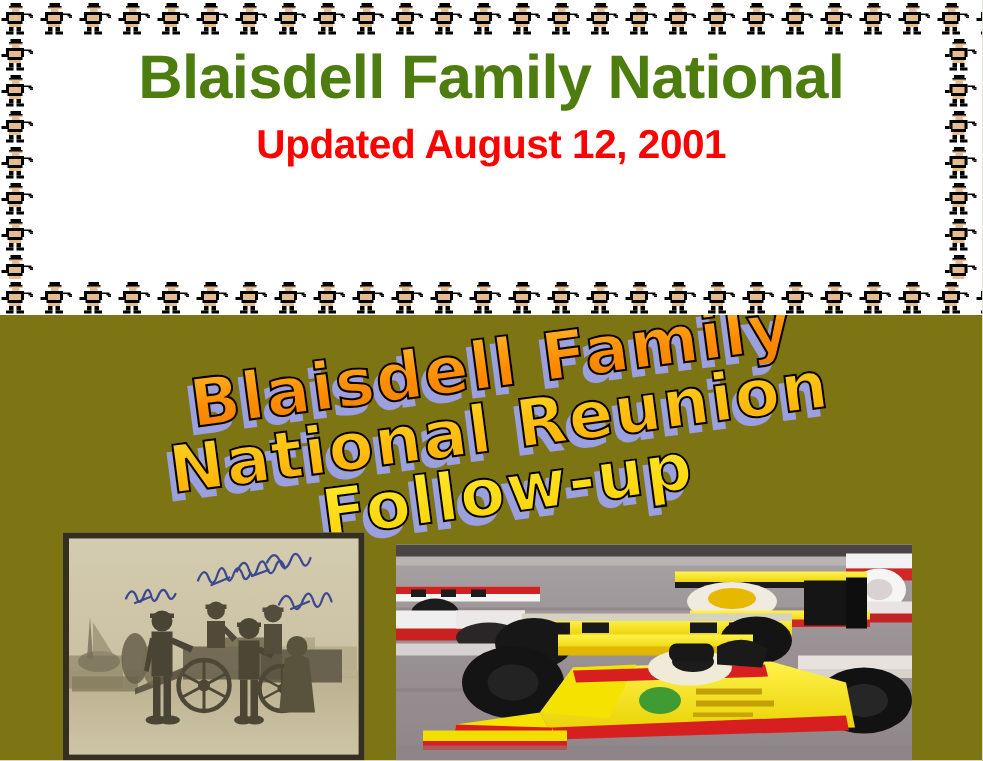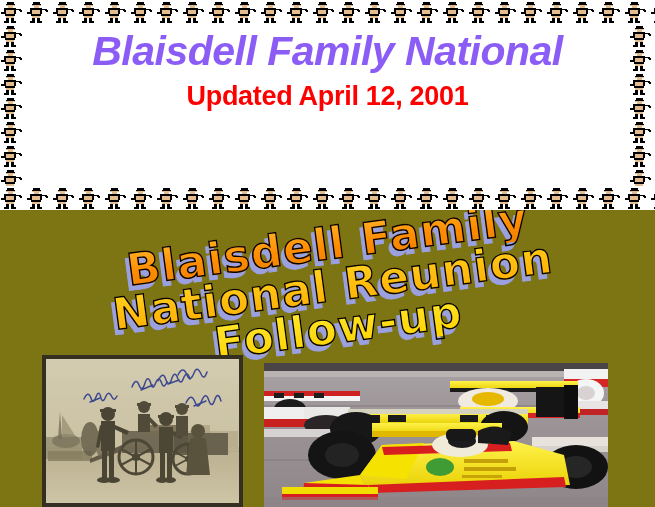--- a/index.html
+++ b/index.html
@@ -67,28 +67,27 @@
     width: 599px;
     height: 162px;
     display: flex;
     flex-direction: column;
     align-items: center;
     justify-content: flex-start;
     padding-top: 4px;
     box-sizing: border-box;
   }
   .head-line1, .head-line2 {
-    color: #8b5cf6;
+    color: #4d7c0f;
     font-family: "Liberation Sans", sans-serif;
     font-weight: bold;
     font-size: 41px;
     line-height: 46px;
     letter-spacing: -0.5px;
     white-space: nowrap;
-    font-style: italic;
   }
   .head-line3 {
     color: #fe0000;
     font-family: "Liberation Sans", sans-serif;
     font-weight: bold;
     font-size: 27px;
     line-height: 32px;
     letter-spacing: -0.3px;
     white-space: nowrap;
     text-align: center;
@@ -1641,21 +1640,21 @@
             <rect x="11" y="18" width="3" height="3" fill="#000000"></rect>
             <rect x="4" y="21" width="5" height="2" fill="#000000"></rect>
             <rect x="11" y="21" width="5" height="2" fill="#000000"></rect>
             <rect x="1" y="12" width="3" height="2" fill="#000000"></rect>
           </svg>
         </div>
       </div>
 
     <div id="header-text-zone">
       <div class="head-line1">Blaisdell Family National</div>
-      <div class="head-line3">Updated April 12, 2001</div>
+      <div class="head-line3">Updated August 12, 2001</div>
     </div>
   </div>
 
   <div id="body-panel">
 
     <div id="wordart-block">
       <div class="wa-line" id="wa-l1">
         <span class="wa-shadow">Blaisdell Family</span>
         <span class="wa-front">Blaisdell Family</span>
       </div>

